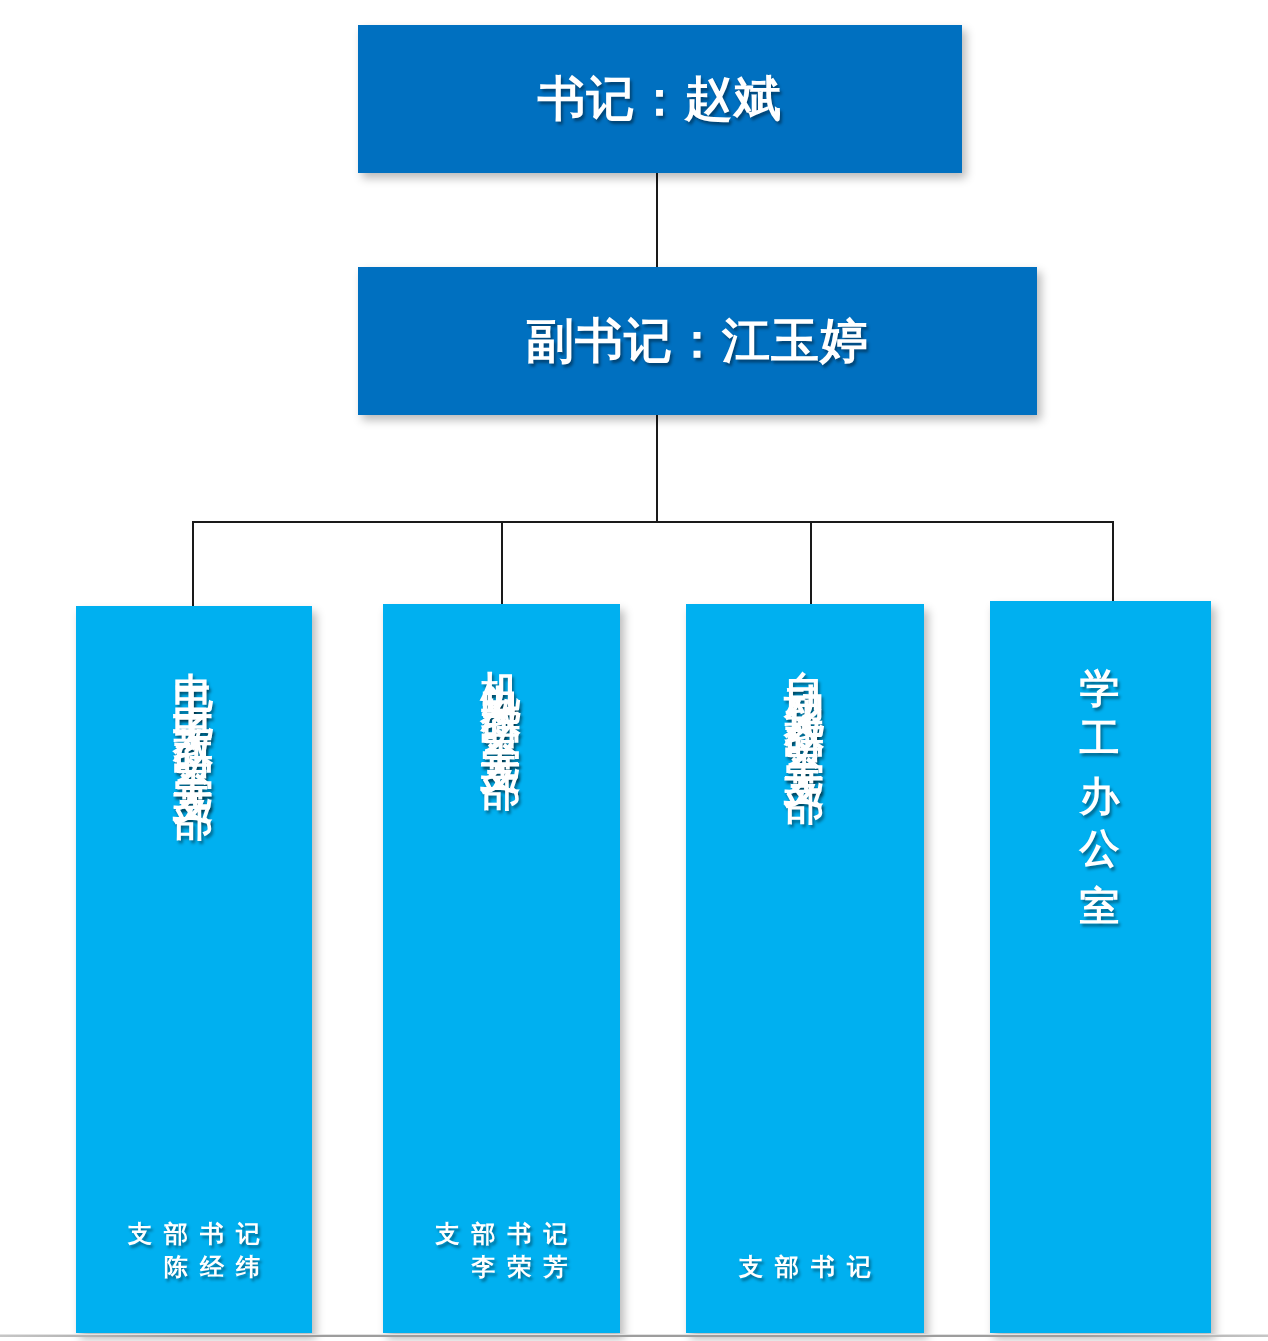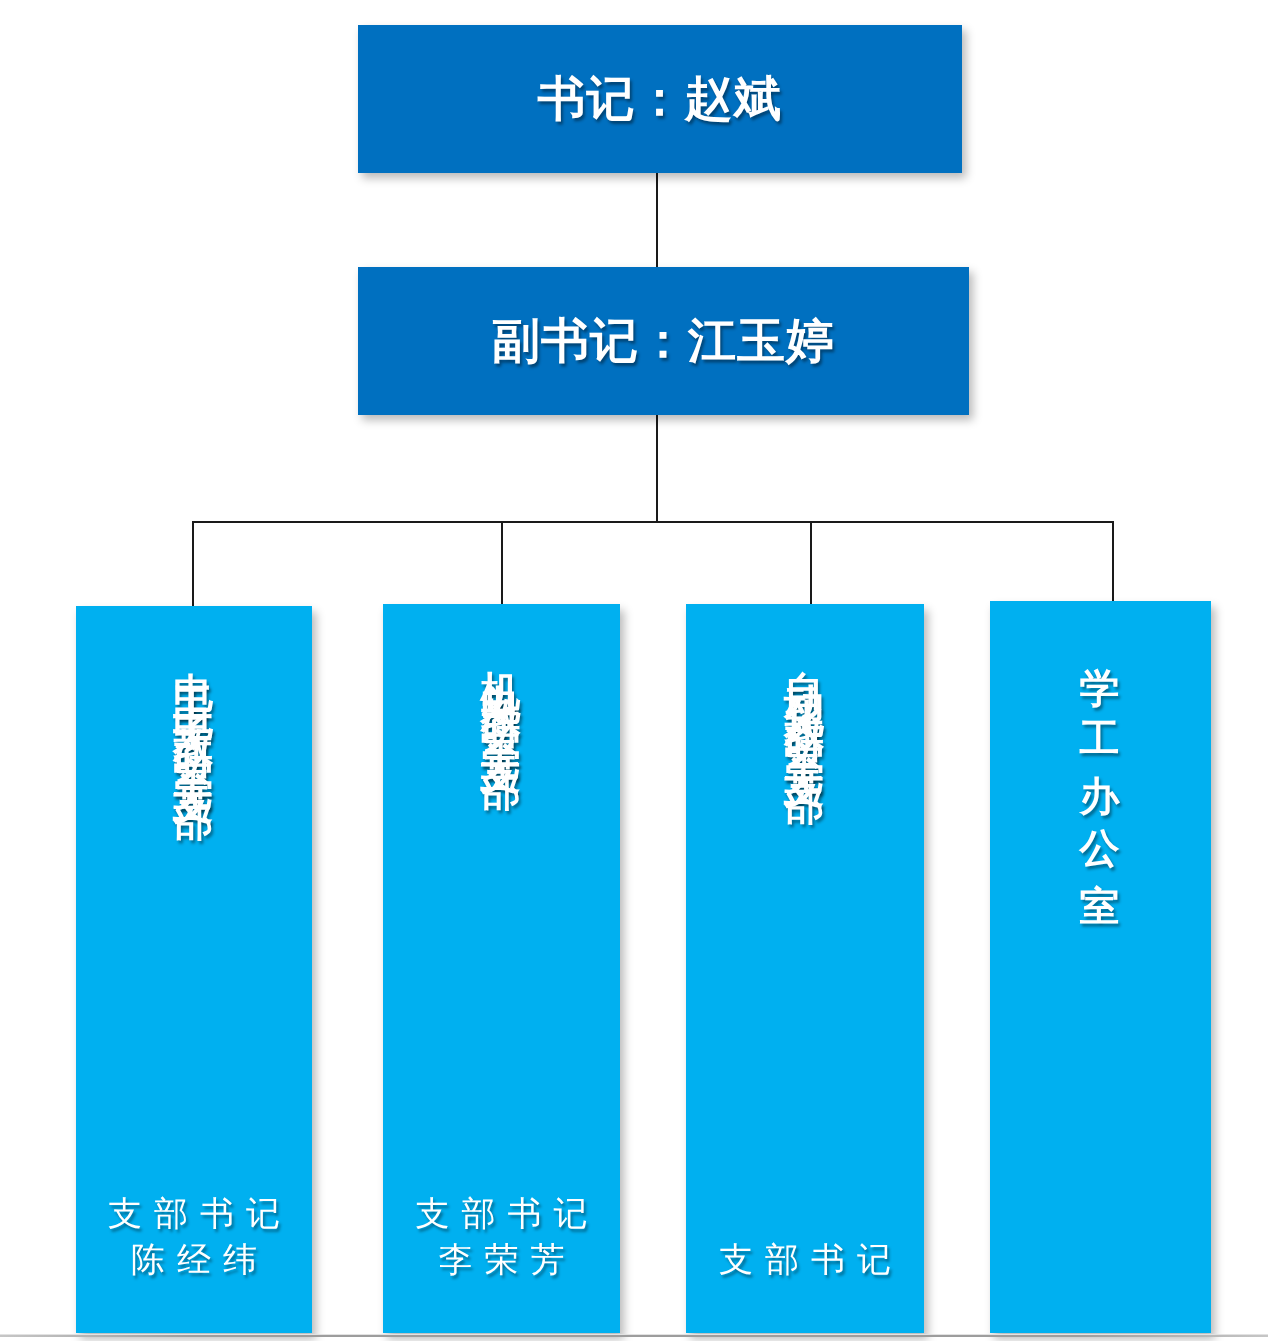--- a/index.html
+++ b/index.html
@@ -35,21 +35,21 @@
   }
   .node-label {
     color: var(--text-white, #ffffff);
     font-size: 48px;
     font-weight: bold;
     letter-spacing: 1px;
     text-shadow: 2px 3px 3px rgba(0,0,0,0.40);
     white-space: nowrap;
   }
   .node-secretary  { left: 358px; top: 13px;  width: 604px; height: 148px; margin-top: 12px; }
-  .node-deputy     { left: 358px; top: 267px; width: 611px; height: 148px; }
+  .node-deputy     { left: 358px; top: 267px; width: 679px; height: 148px; }
 
   .branch {
     position: absolute;
     background: var(--light-blue, #00b0f0);
     box-shadow: 4px 6px 9px rgba(0,0,0,0.28);
     display: flex;
     flex-direction: column;
     align-items: center;
     justify-content: space-between;
     padding-top: 34px;
@@ -68,25 +68,25 @@
     font-size: 40px;
     font-weight: bold;
     letter-spacing: 14px;
     text-shadow: 2px 3px 3px rgba(0,0,0,0.40);
     white-space: nowrap;
   }
   .branch-4 .vtitle { letter-spacing: 54px; }
 
   .role {
     color: var(--text-white, #ffffff);
-    font-size: 34px;
-    font-weight: normal;
+    font-size: 24px;
+    font-weight: bold;
     line-height: 1.35;
     letter-spacing: 12px;
-    text-align: center;
+    text-align: right;
     text-shadow: 2px 3px 3px rgba(0,0,0,0.40);
     white-space: nowrap;
   }
   .role-line { padding-left: 12px; }
 
   .page-edge {
     position: absolute;
     left: 0;
     top: 1334px;
     width: 1268px;

